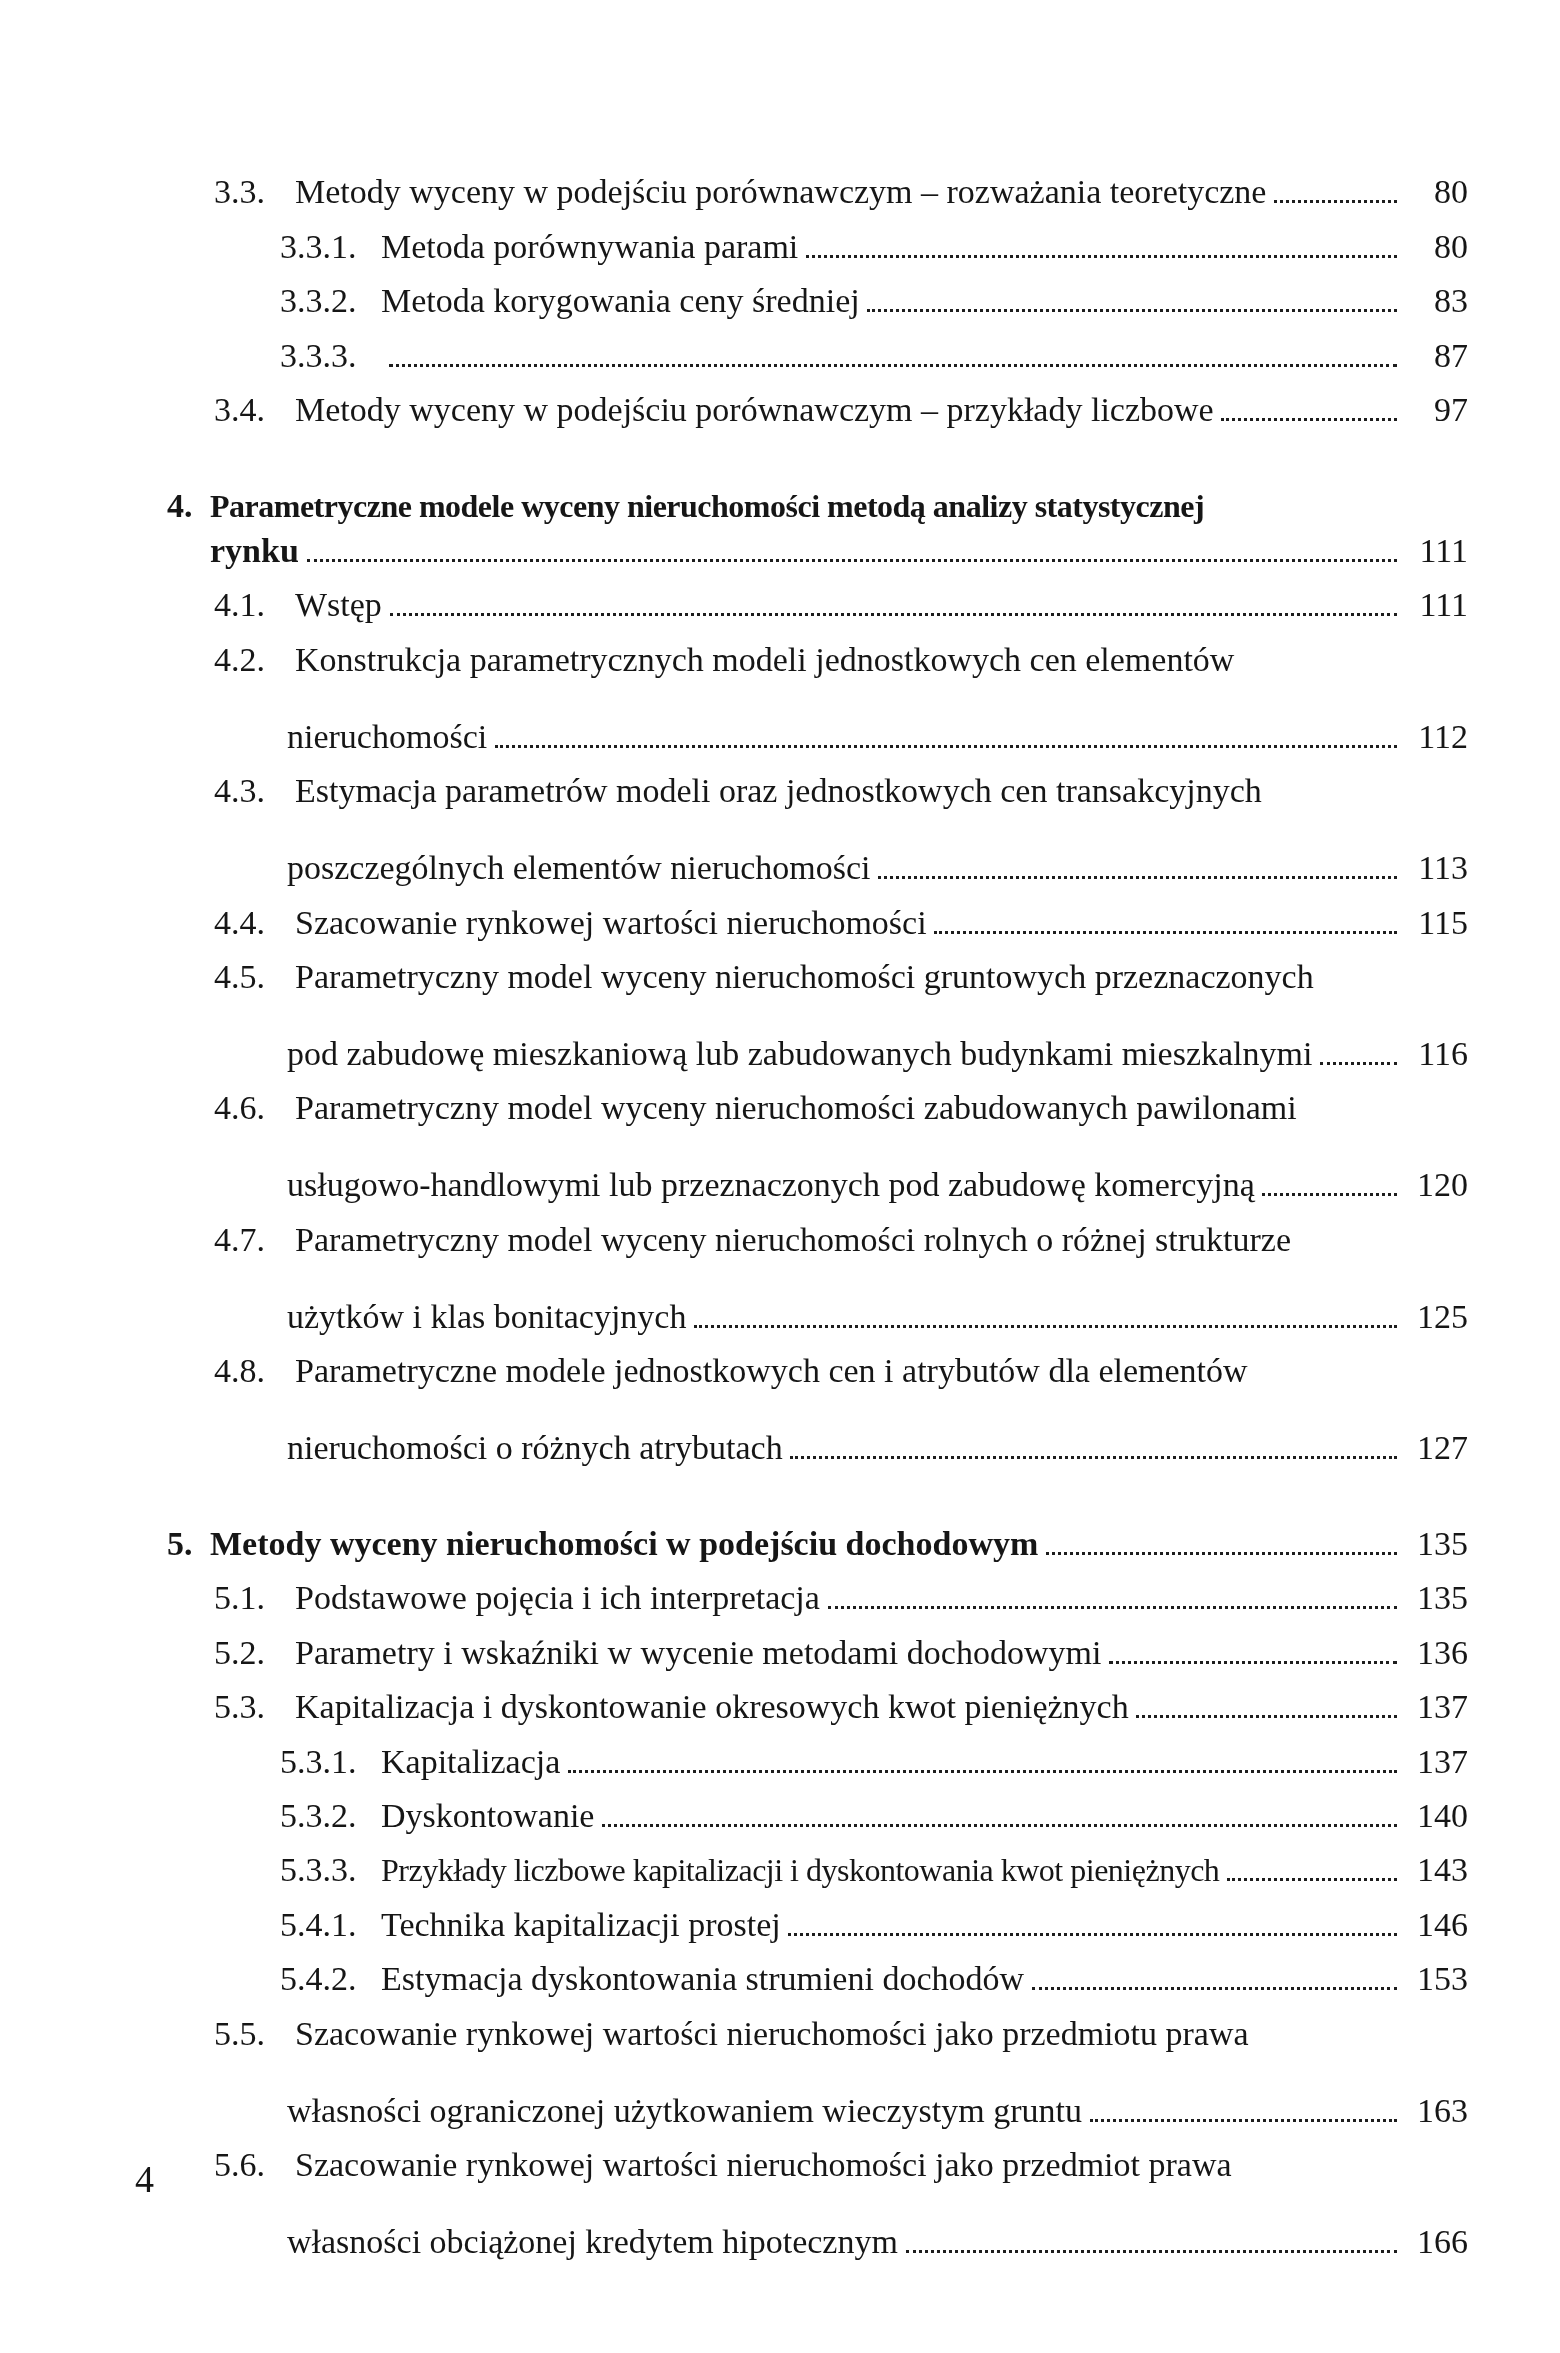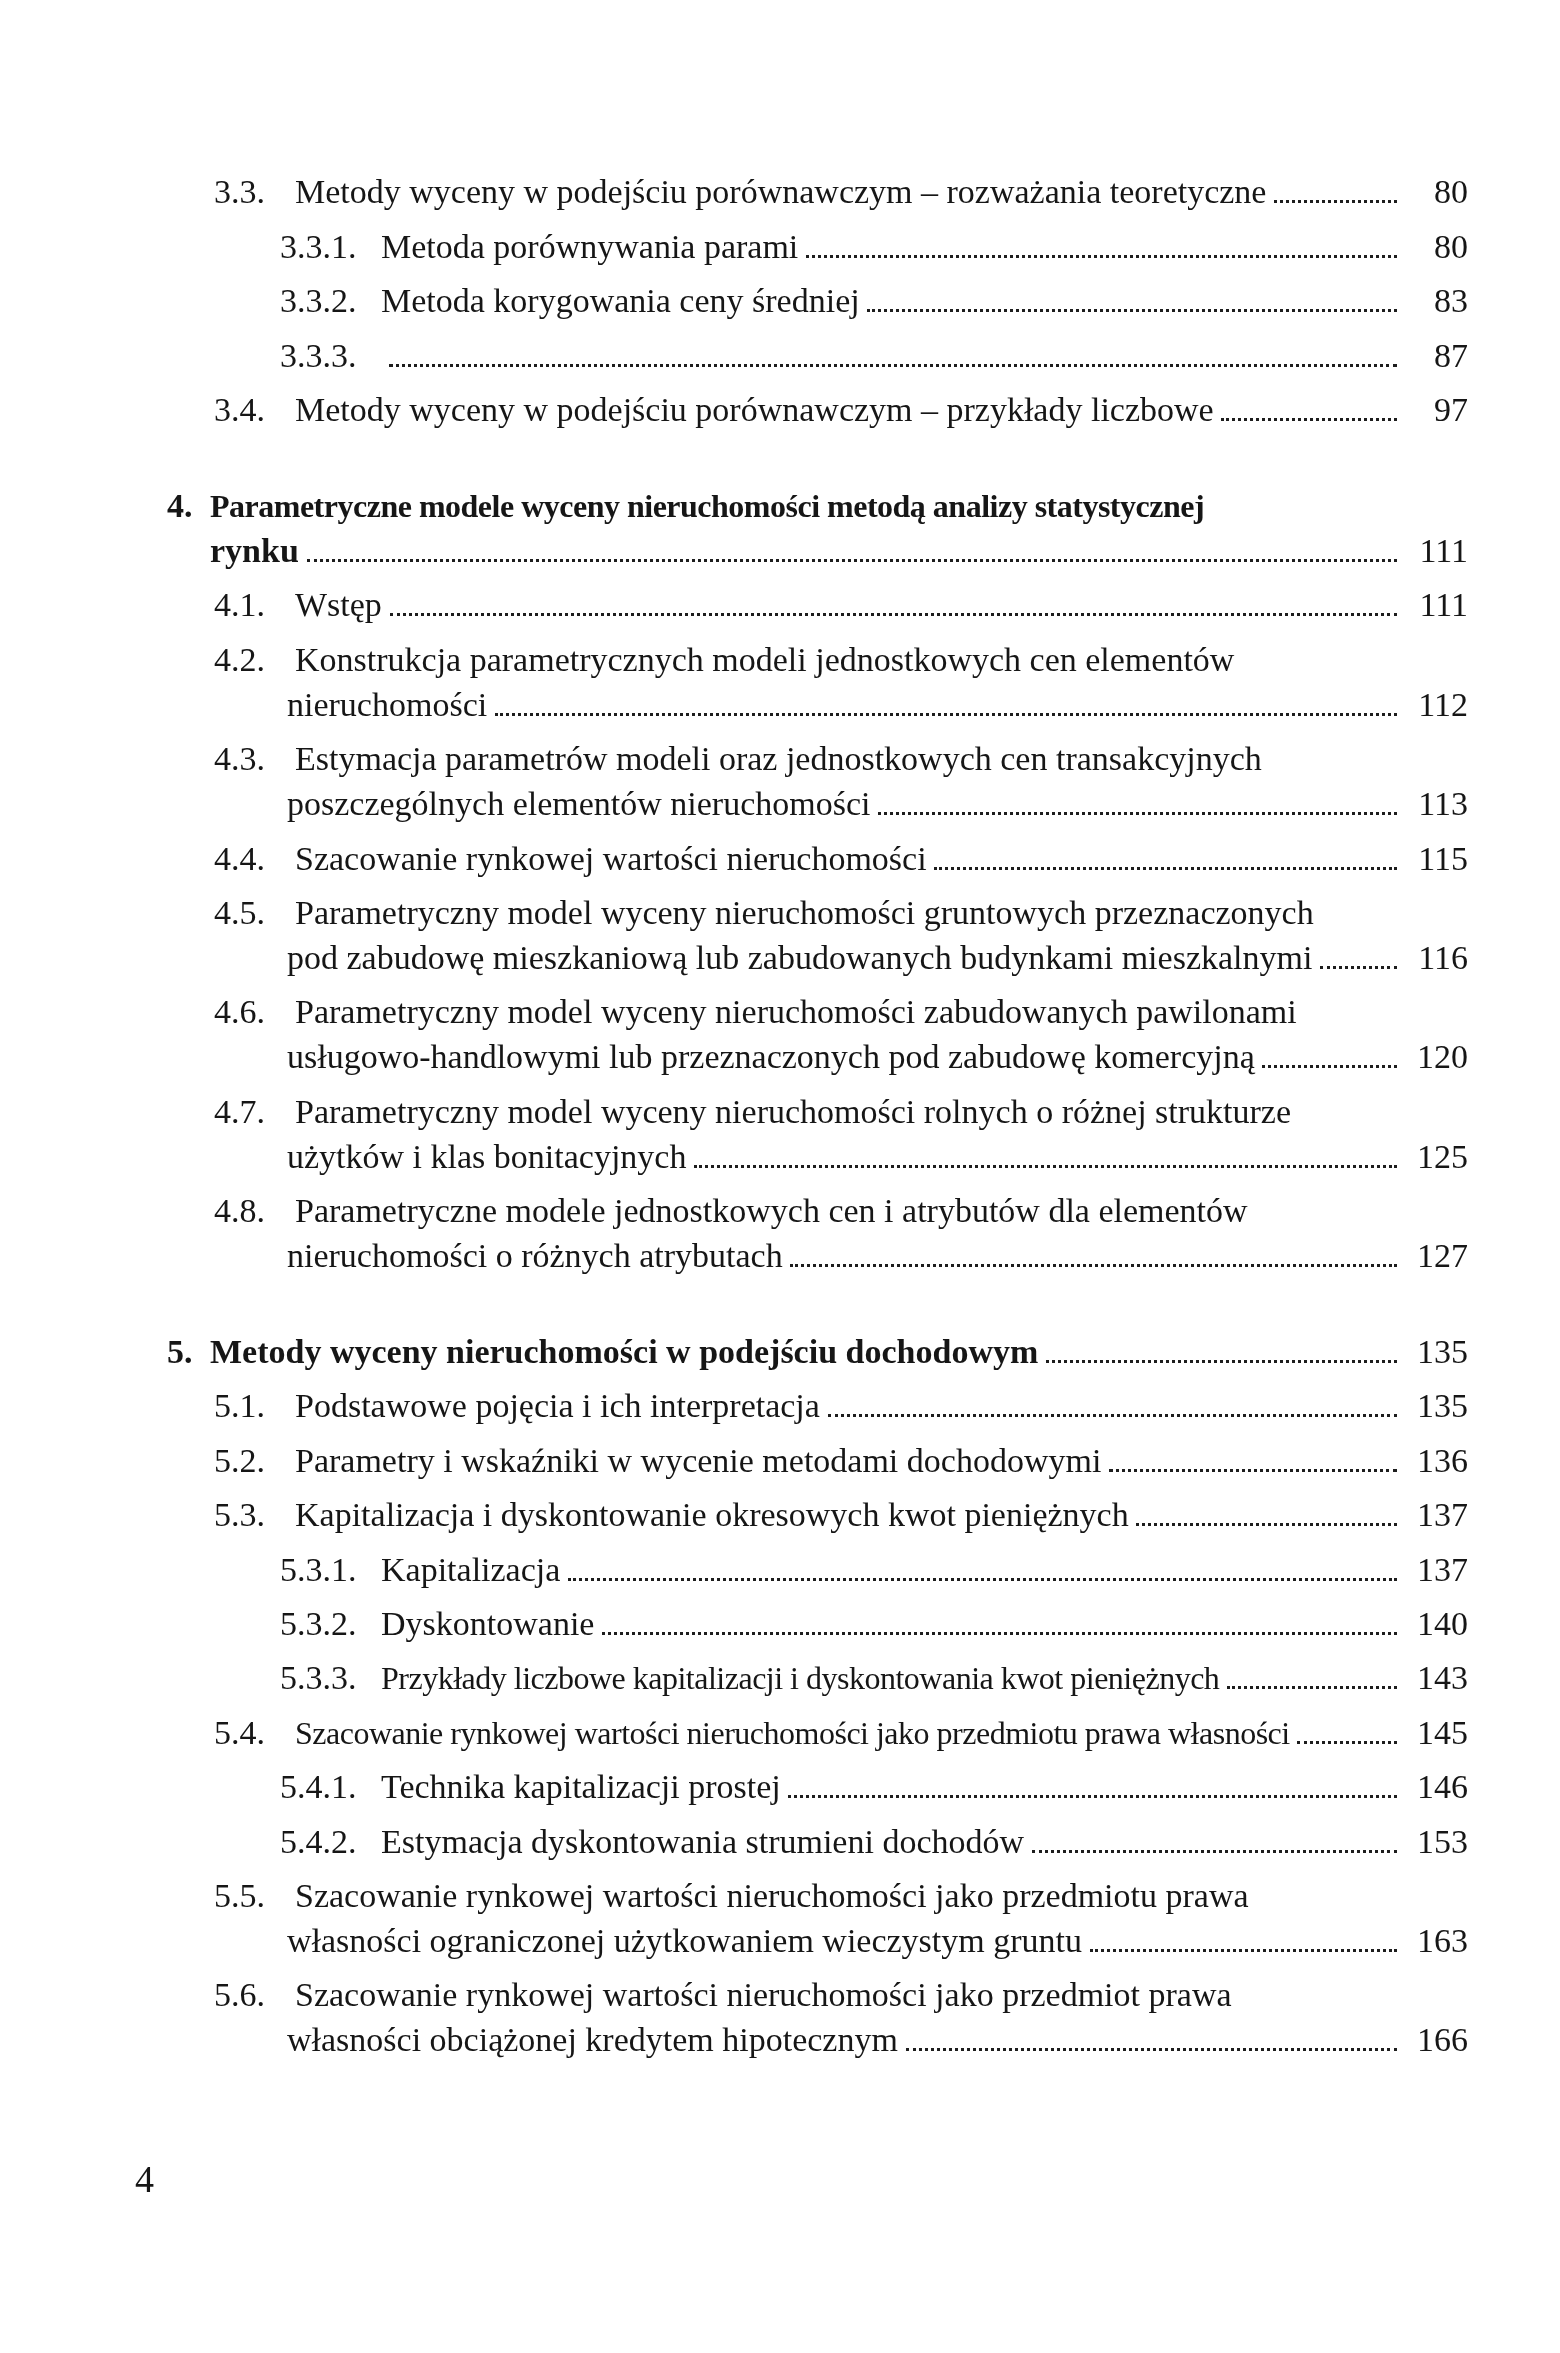--- a/index.html
+++ b/index.html
@@ -27,21 +27,21 @@
     display: flex;
     align-items: baseline;
     height: 45px;
     white-space: nowrap;
   }
   
   .level-1 .line { padding-left: 167px; }
   .level-2 .line { padding-left: 214px; }
   .level-3 .line { padding-left: 280px; }
   .level-1 .line.cont { padding-left: 210px; }
-  .level-2 .line.cont { padding-left: 287px; }
+  .level-2 .line.cont { padding-left: 287px; margin-top: 32px; }
   .num { flex: 0 0 auto; display: inline-block; }
   .level-1 .num { width: 43px; }
   .level-2 .num { width: 81px; }
   .level-3 .num { width: 101px; }
   .txt { flex: 0 1 auto; }
   .txt.tight { font-size: 32px; letter-spacing: -0.5px; }
   .bold .num, .bold .txt { font-weight: bold; }
   .leader {
     flex: 1 1 12px;
     min-width: 12px;
@@ -245,28 +245,20 @@
         </div>
       </div>
       <div class="entry level-3">
         <div class="line">
           <span class="num">5.3.3.</span>
           <span class="txt tight">Przykłady liczbowe kapitalizacji i dyskontowania kwot pieniężnych</span>
           <span class="leader"></span>
           <span class="pg">143</span>
         </div>
       </div>
-      <div class="entry level-2">
-        <div class="line">
-          <span class="num">5.4.</span>
-          <span class="txt tight">Szacowanie rynkowej wartości nieruchomości jako przedmiotu prawa własności</span>
-          <span class="leader"></span>
-          <span class="pg">145</span>
-        </div>
-      </div>
       <div class="entry level-3">
         <div class="line">
           <span class="num">5.4.1.</span>
           <span class="txt">Technika kapitalizacji prostej</span>
           <span class="leader"></span>
           <span class="pg">146</span>
         </div>
       </div>
       <div class="entry level-3">
         <div class="line">

